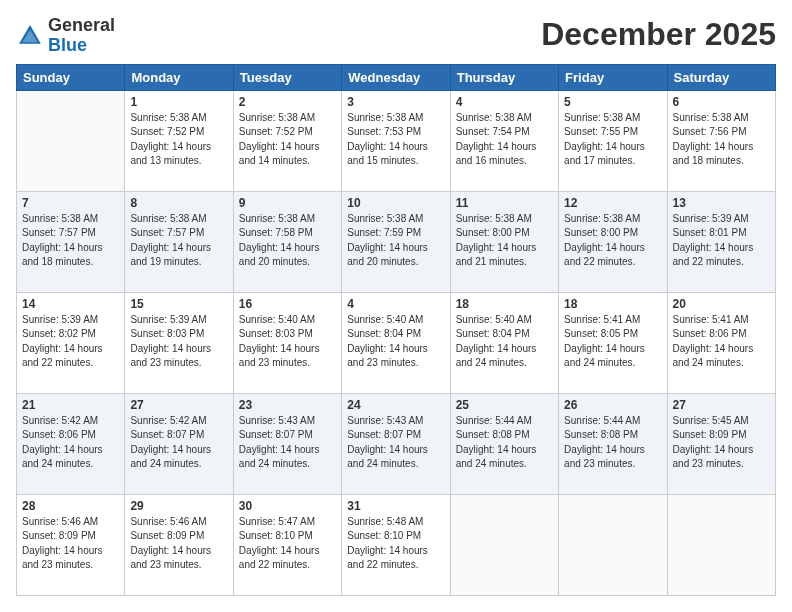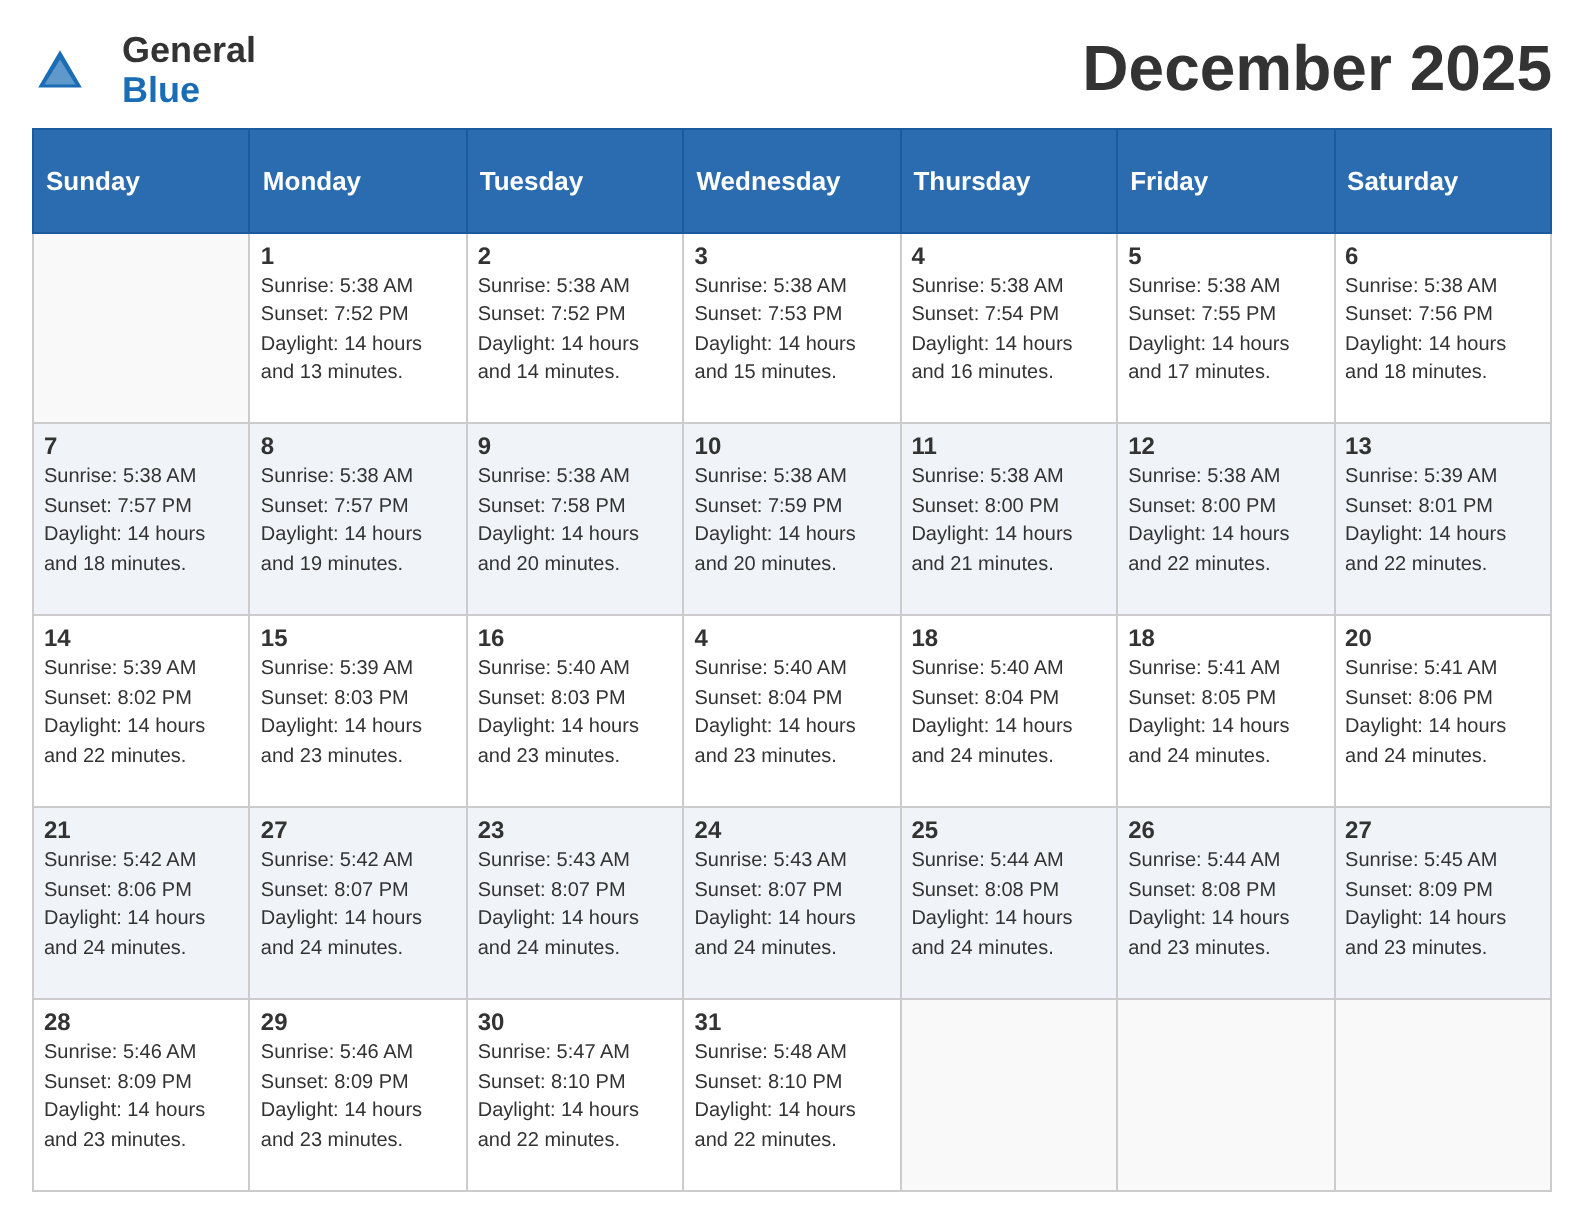--- a/index.html
+++ b/index.html
@@ -19,21 +19,21 @@
     }
     .header {
       display: flex;
       justify-content: space-between;
       align-items: flex-start;
       margin-bottom: 8px;
     }
     .logo {
       display: flex;
       align-items: center;
-      gap: 17px;
+      gap: 4px;
       justify-content: center;
     }
     .logo-text {
       font-size: 18px;
       font-weight: bold;
       line-height: 1.1;
     }
     .logo-general { color: #333; }
     .logo-blue { color: #1a6db5; }
     .logo-icon {
@@ -56,21 +56,21 @@
       flex: 1;
       border: 1px solid #ccc;
       border-collapse: collapse;
       width: 100%;
       table-layout: fixed;
     }
     .calendar th {
       background-color: #2b6cb0;
       color: white;
       text-align: left;
-      padding: 18px 6px;
+      padding: 5px 6px;
       font-size: 13px;
       font-weight: bold;
       border: 1px solid #1a5a9e;
     }
     .calendar td {
       vertical-align: top;
       border: 1px solid #ccc;
       padding: 4px 5px;
       font-size: 10.5px;
       color: #333;

